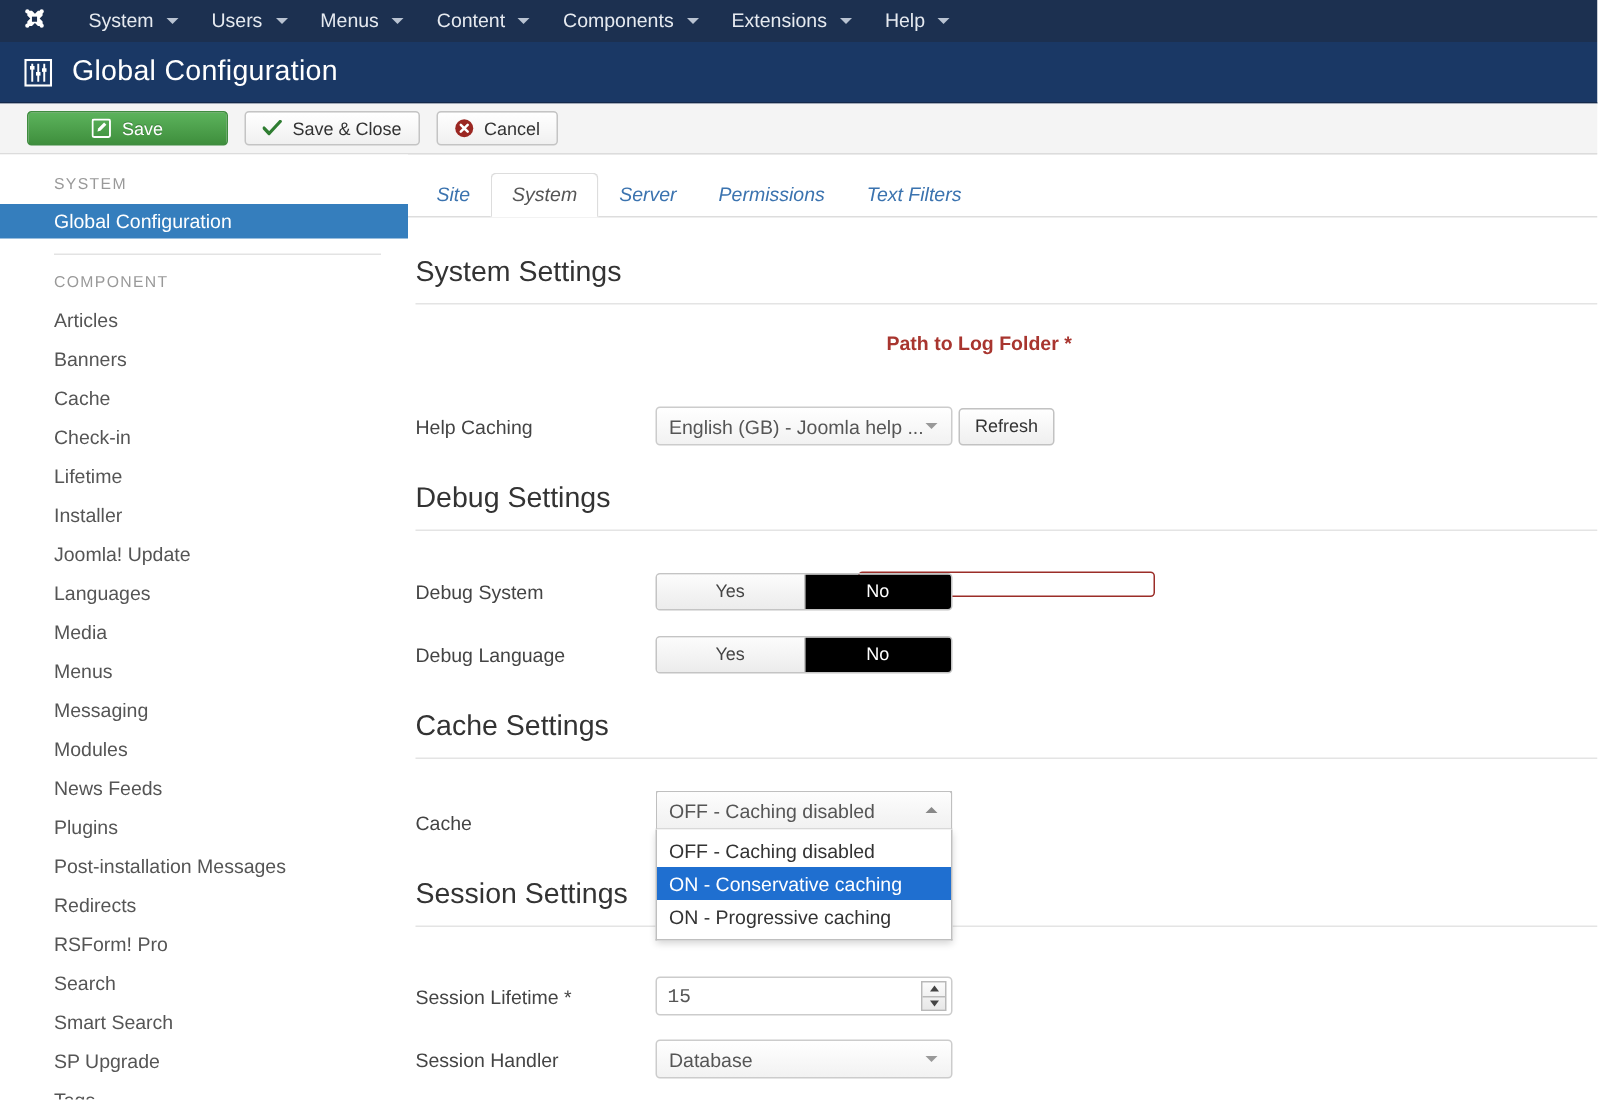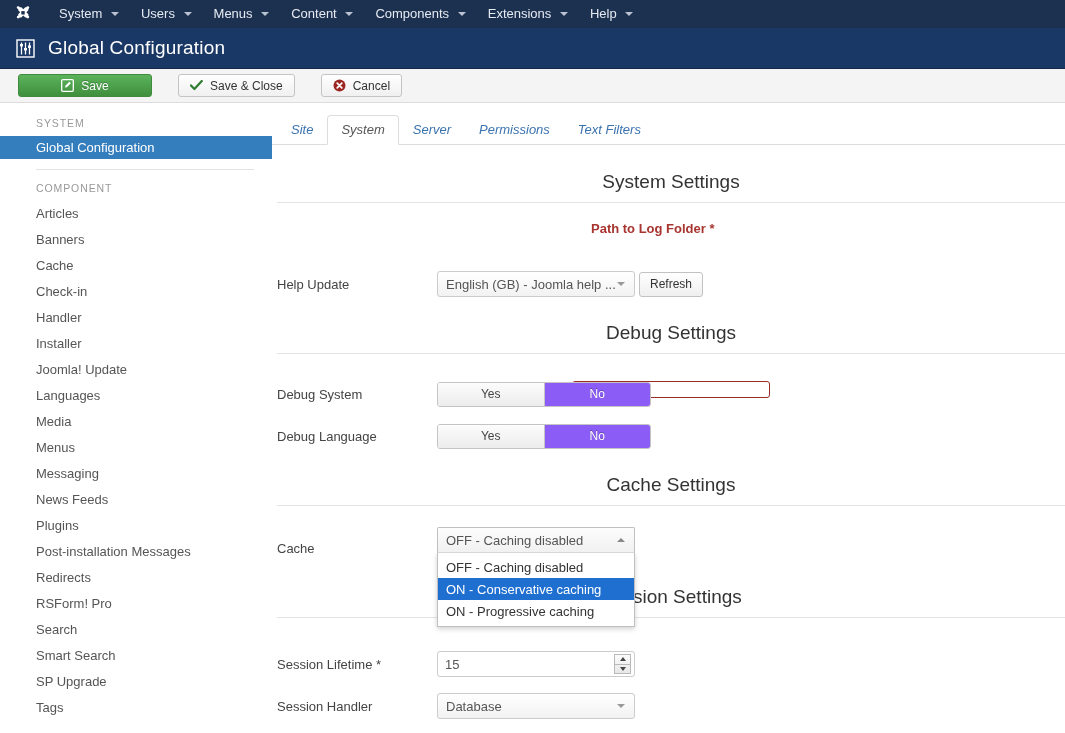--- a/index.html
+++ b/index.html
@@ -70,21 +70,21 @@
   }
 
   
   #toolbar {
     height: 34px;
     background: #f4f4f4;
     border-bottom: 1px solid #dcdcdc;
     display: flex;
     align-items: center;
     padding-left: 18px;
-    gap: 26px;
+    gap: 11px;
   }
   .btn {
     display: inline-flex;
     align-items: center;
     gap: 7px;
     height: 23px;
     padding: 0 11px;
     font-size: 12px;
     border-radius: 3px;
     border: 1px solid #c4c4c4;
@@ -173,21 +173,20 @@
     border: 1px solid #dddddd;
     border-bottom-color: #ffffff;
   }
 
   .section-title {
     font-size: 19px;
     color: #333333;
     font-weight: normal;
     margin: 26px 0 0 5px;
     padding: 0;
-    text-align: center;
   }
   .section-rule {
     border: 0;
     border-top: 1px solid #e4e4e4;
     margin: 9px 0 0 5px;
   }
 
   .frow {
     display: flex;
     align-items: center;
@@ -204,21 +203,21 @@
   .flabel.required { color: #a8352f; font-weight: bold; }
 
   .text-input {
     width: 198px;
     height: 26px;
     border: 1px solid #cccccc;
     border-radius: 3px;
     background: #ffffff;
     padding: 0 7px;
     font-size: 13px;
-    font-family: Liberation Sans, sans-serif;
+    font-family: Liberation Mono, monospace;
     color: #555555;
   }
   .text-input.invalid { border: 1px solid #9b2d28; }
 
   .select-box {
     width: 198px;
     height: 26px;
     border: 1px solid #cccccc;
     border-radius: 3px;
     background: linear-gradient(to bottom,#ffffff 0%,#f2f2f2 100%);
@@ -250,42 +249,42 @@
     border: 1px solid #c2c2c2;
     border-radius: 3px;
     background: linear-gradient(to bottom,#ffffff 0%,#efefef 100%);
     color: #333333;
     cursor: pointer;
   }
 
   
   .toggle {
     display: flex;
-    width: 214px;
+    width: 198px;
     height: 25px;
     border-radius: 3px;
     overflow: hidden;
     border: 1px solid #c4c4c4;
     cursor: pointer;
     text-align: center;
   }
   .toggle .tg {
     flex: 1;
     display: flex;
     align-items: center;
     justify-content: center;
     font-size: 12px;
   }
   .toggle .tg.off {
     background: linear-gradient(to bottom,#fcfcfc 0%,#ececec 100%);
     color: #444444;
     border-right: 1px solid #c4c4c4;
   }
   .toggle .tg.on-danger {
-    background: #8b5cf6;
+    background: #000000;
     color: #ffffff;
     text-shadow: 0 -1px 0 rgba(0,0,0,.3);
   }
 
   
   .spinner-wrap { position: relative; width: 198px; }
   .spinner-wrap .text-input { width: 198px; padding-right: 26px; }
   .spin-btns {
     position: absolute;
     right: 4px; top: 3px;
@@ -450,27 +449,28 @@
     <div class="side-item active">
       <span>Global Configuration</span>
     </div>
     <div class="side-sep"></div>
 
     <div class="side-heading">COMPONENT</div>
     <div class="side-item">Articles</div>
     <div class="side-item">Banners</div>
     <div class="side-item">Cache</div>
     <div class="side-item">Check-in</div>
-    <div class="side-item">Handler</div>
+    <div class="side-item">Lifetime</div>
     <div class="side-item">Installer</div>
     <div class="side-item">Joomla! Update</div>
     <div class="side-item">Languages</div>
     <div class="side-item">Media</div>
     <div class="side-item">Menus</div>
     <div class="side-item">Messaging</div>
+    <div class="side-item">Modules</div>
     <div class="side-item">News Feeds</div>
     <div class="side-item">Plugins</div>
     <div class="side-item">Post-installation Messages</div>
     <div class="side-item">Redirects</div>
     <div class="side-item">RSForm! Pro</div>
     <div class="side-item">Search</div>
     <div class="side-item">Smart Search</div>
     <div class="side-item">SP Upgrade</div>
     <div class="side-item">Tags</div>
 
@@ -488,21 +488,21 @@
 
     <h2 class="section-title">System Settings</h2>
     <hr class="section-rule">
 
     <div class="frow" style="margin-top:18px;flex-direction:column;">
       <div class="flabel required">Path to Log Folder *</div>
       <input class="text-input invalid" type="text" value="" style="">
     </div>
 
     <div class="frow">
-      <div class="flabel">Help Update</div>
+      <div class="flabel">Help Caching</div>
       <div class="select-box">
         <span>English (GB) - Joomla help ...</span>
         <span class="sel-caret"></span>
       </div>
       <button class="btn-refresh">Refresh</button>
     </div>
 
     <h2 class="section-title" style="margin-top:17px;">Debug Settings</h2>
     <hr class="section-rule">
 

